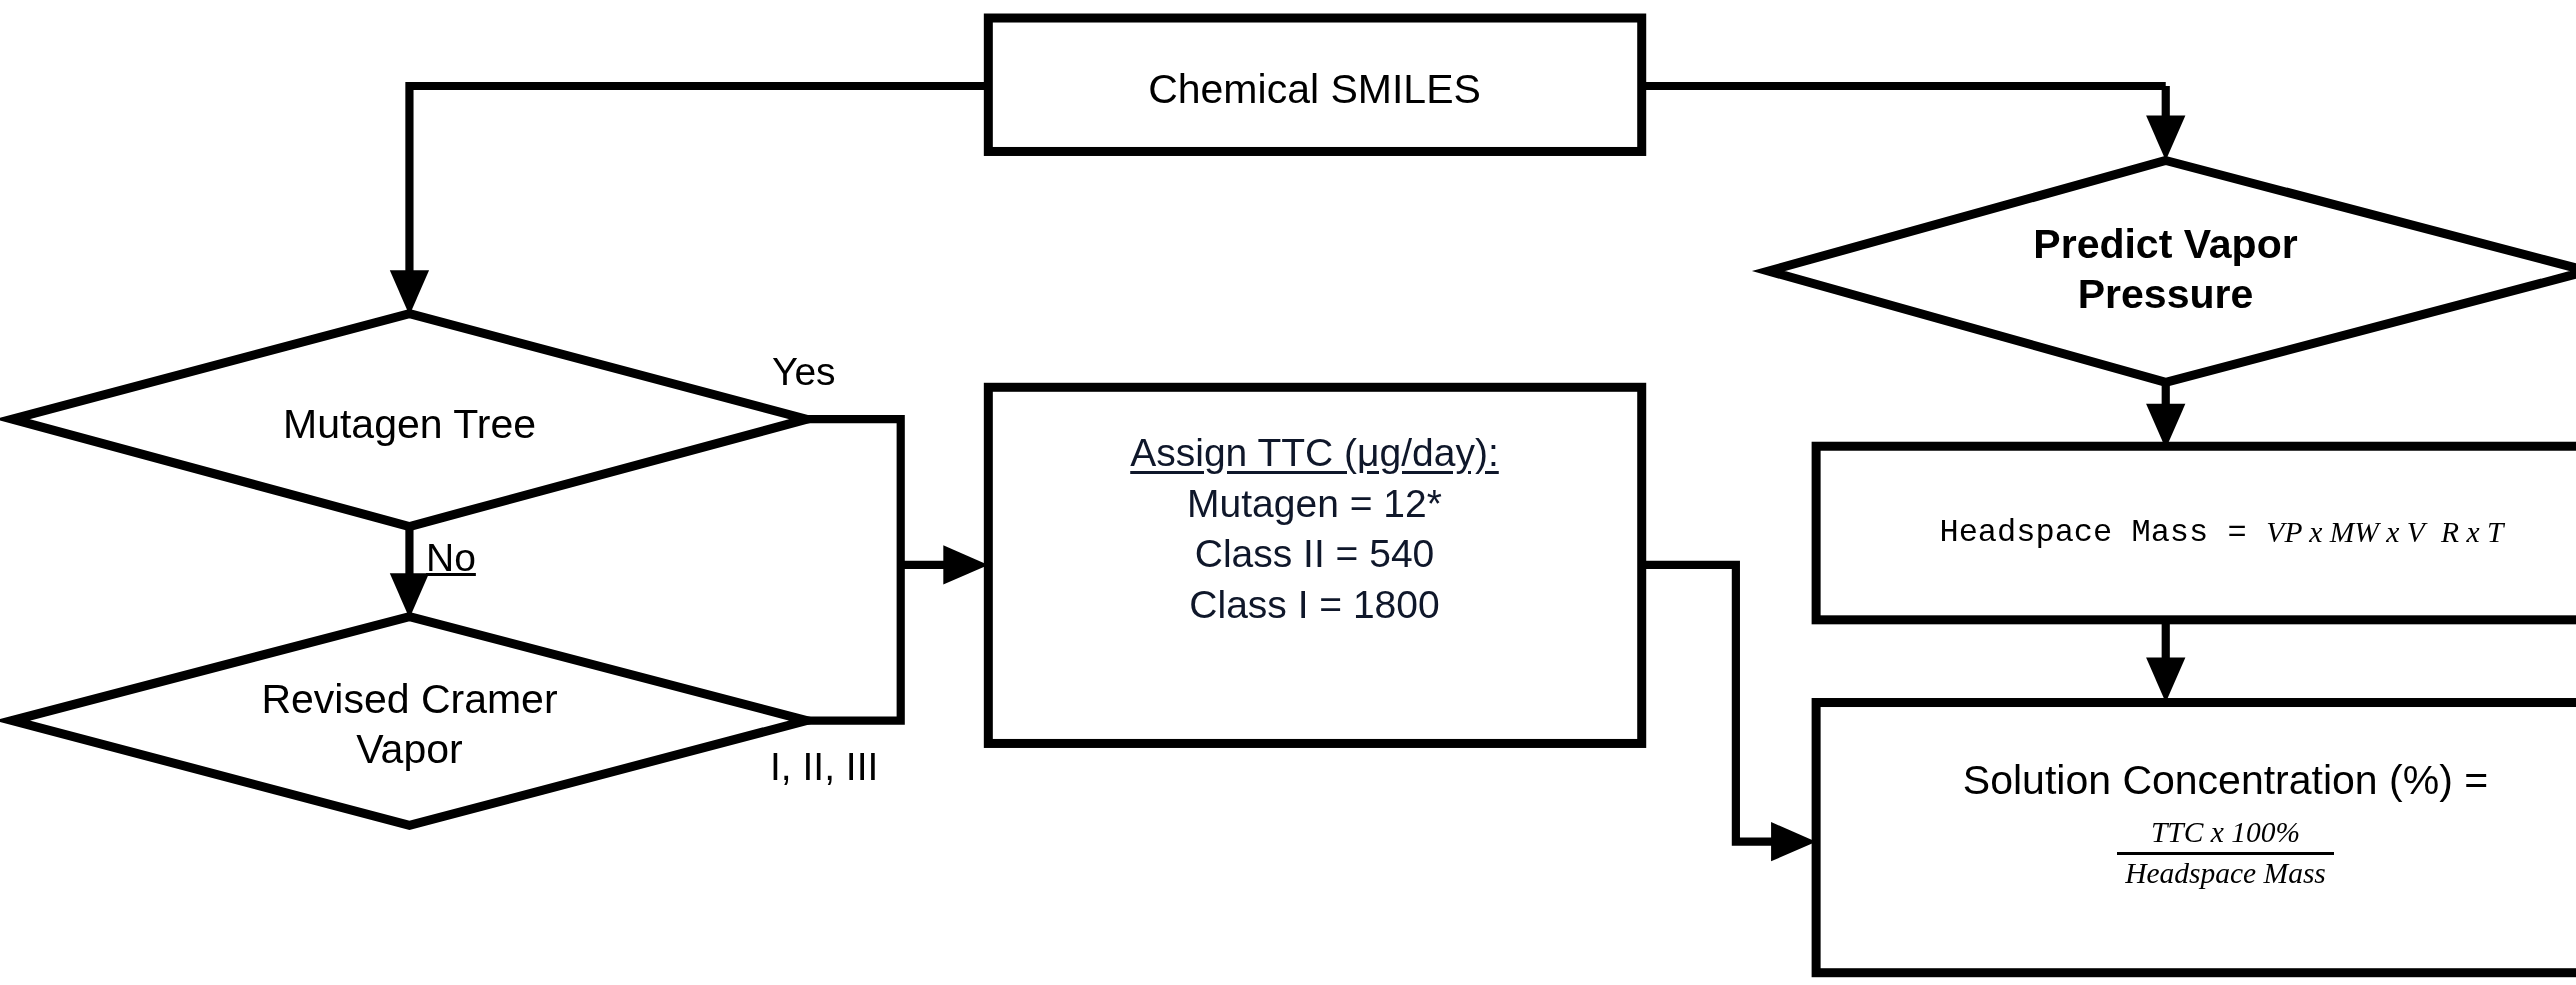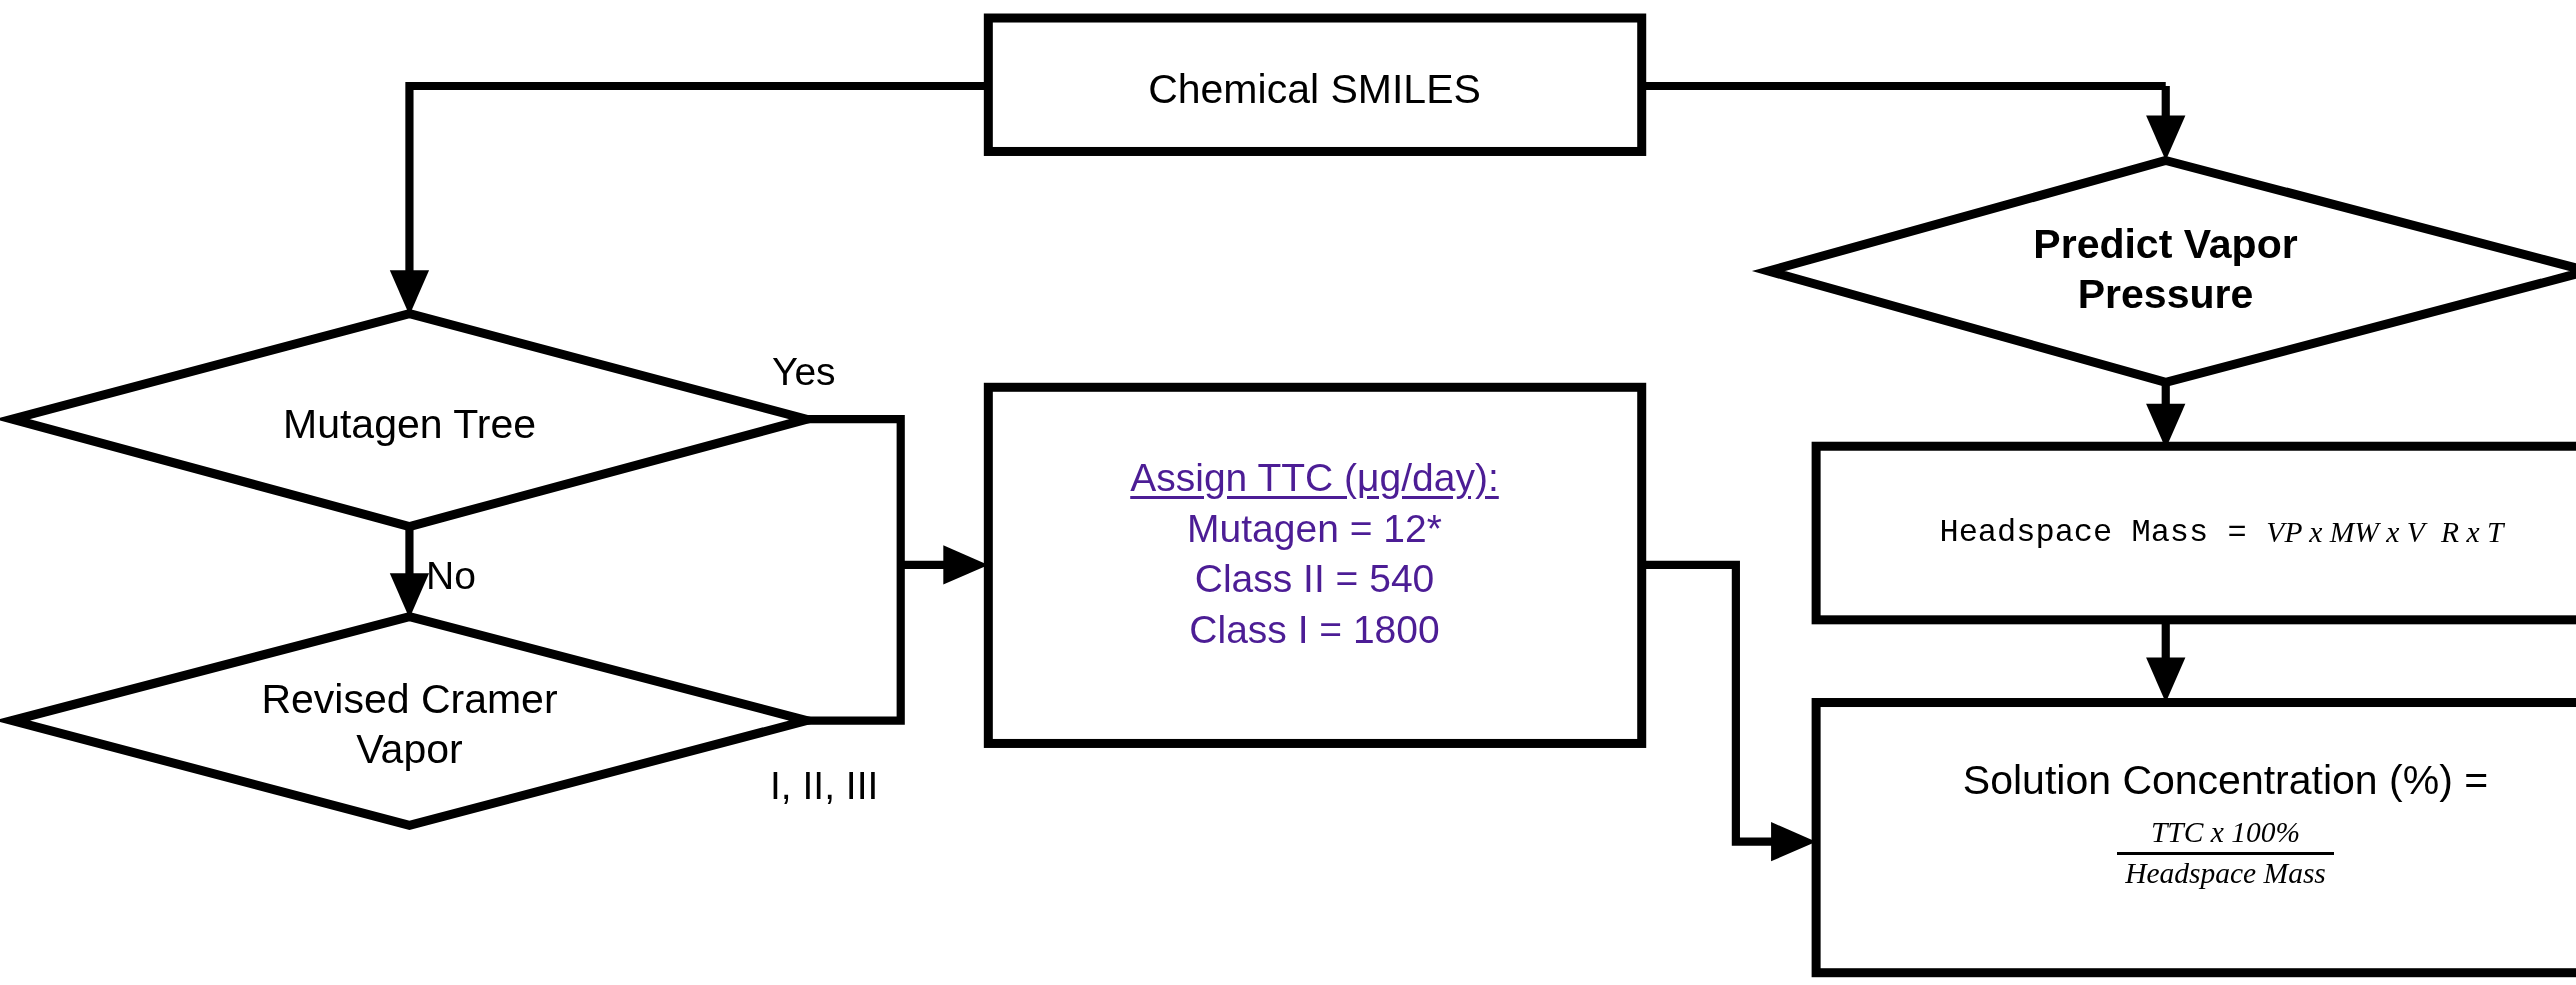--- a/index.html
+++ b/index.html
@@ -50,24 +50,23 @@
     position: absolute;
     color: #000000;
     font-family: "Liberation Sans", sans-serif;
     white-space: nowrap;
   }
   .t-48 { font-size: 39px; }
   .t-50 { font-size: 41px; }
   .ttc-block {
     position: absolute;
     text-align: center;
-    color: #4c1d95;
+    color: #0f172a;
     font-size: 39px;
     line-height: 1.30;
-    margin-top: 25px;
   }
   .ttc-head {
     text-decoration: underline;
     text-underline-offset: 4.9px;
   }
   .formula-row {
     position: absolute;
     display: flex;
     align-items: center;
     justify-content: center;
@@ -176,23 +175,23 @@
   <div class="node-label t-50" style="left:164px; top:399px; width:491px;">Mutagen Tree</div>
 
   <div class="node-label t-50" style="left:164px; top:674px; width:491px;">Revised Cramer
 Vapor</div>
 
   <div class="node-label t-50" style="left:1920px; top:219px; width:491px;font-weight:bold;">Predict Vapor
 Pressure</div>
 
   <div class="edge-label t-48" style="left:772px; top:350px;">Yes</div>
 
-  <div class="edge-label t-48" style="left:426px; top:554px;">No</div>
-
-  <div class="edge-label t-48" style="left:770px; top:745px;margin-top:19px;">I, II, III</div>
+  <div class="edge-label t-48" style="left:426px; top:536px;text-decoration:underline;">No</div>
+
+  <div class="edge-label t-48" style="left:770px; top:745px;">I, II, III</div>
 
   <div class="ttc-block" style="left:988px; top:428px; width:653px;">
     <div class="ttc-head">Assign TTC (μg/day):</div>
     <div>Mutagen = 12*</div>
     <div>Class II = 540</div>
     <div>Class I = 1800</div>
   </div>
 
   <div class="formula-row" style="left:1816px; top:491px; width:819px; height:82px;">
     <span class="formula-lhs">Headspace Mass =</span>

